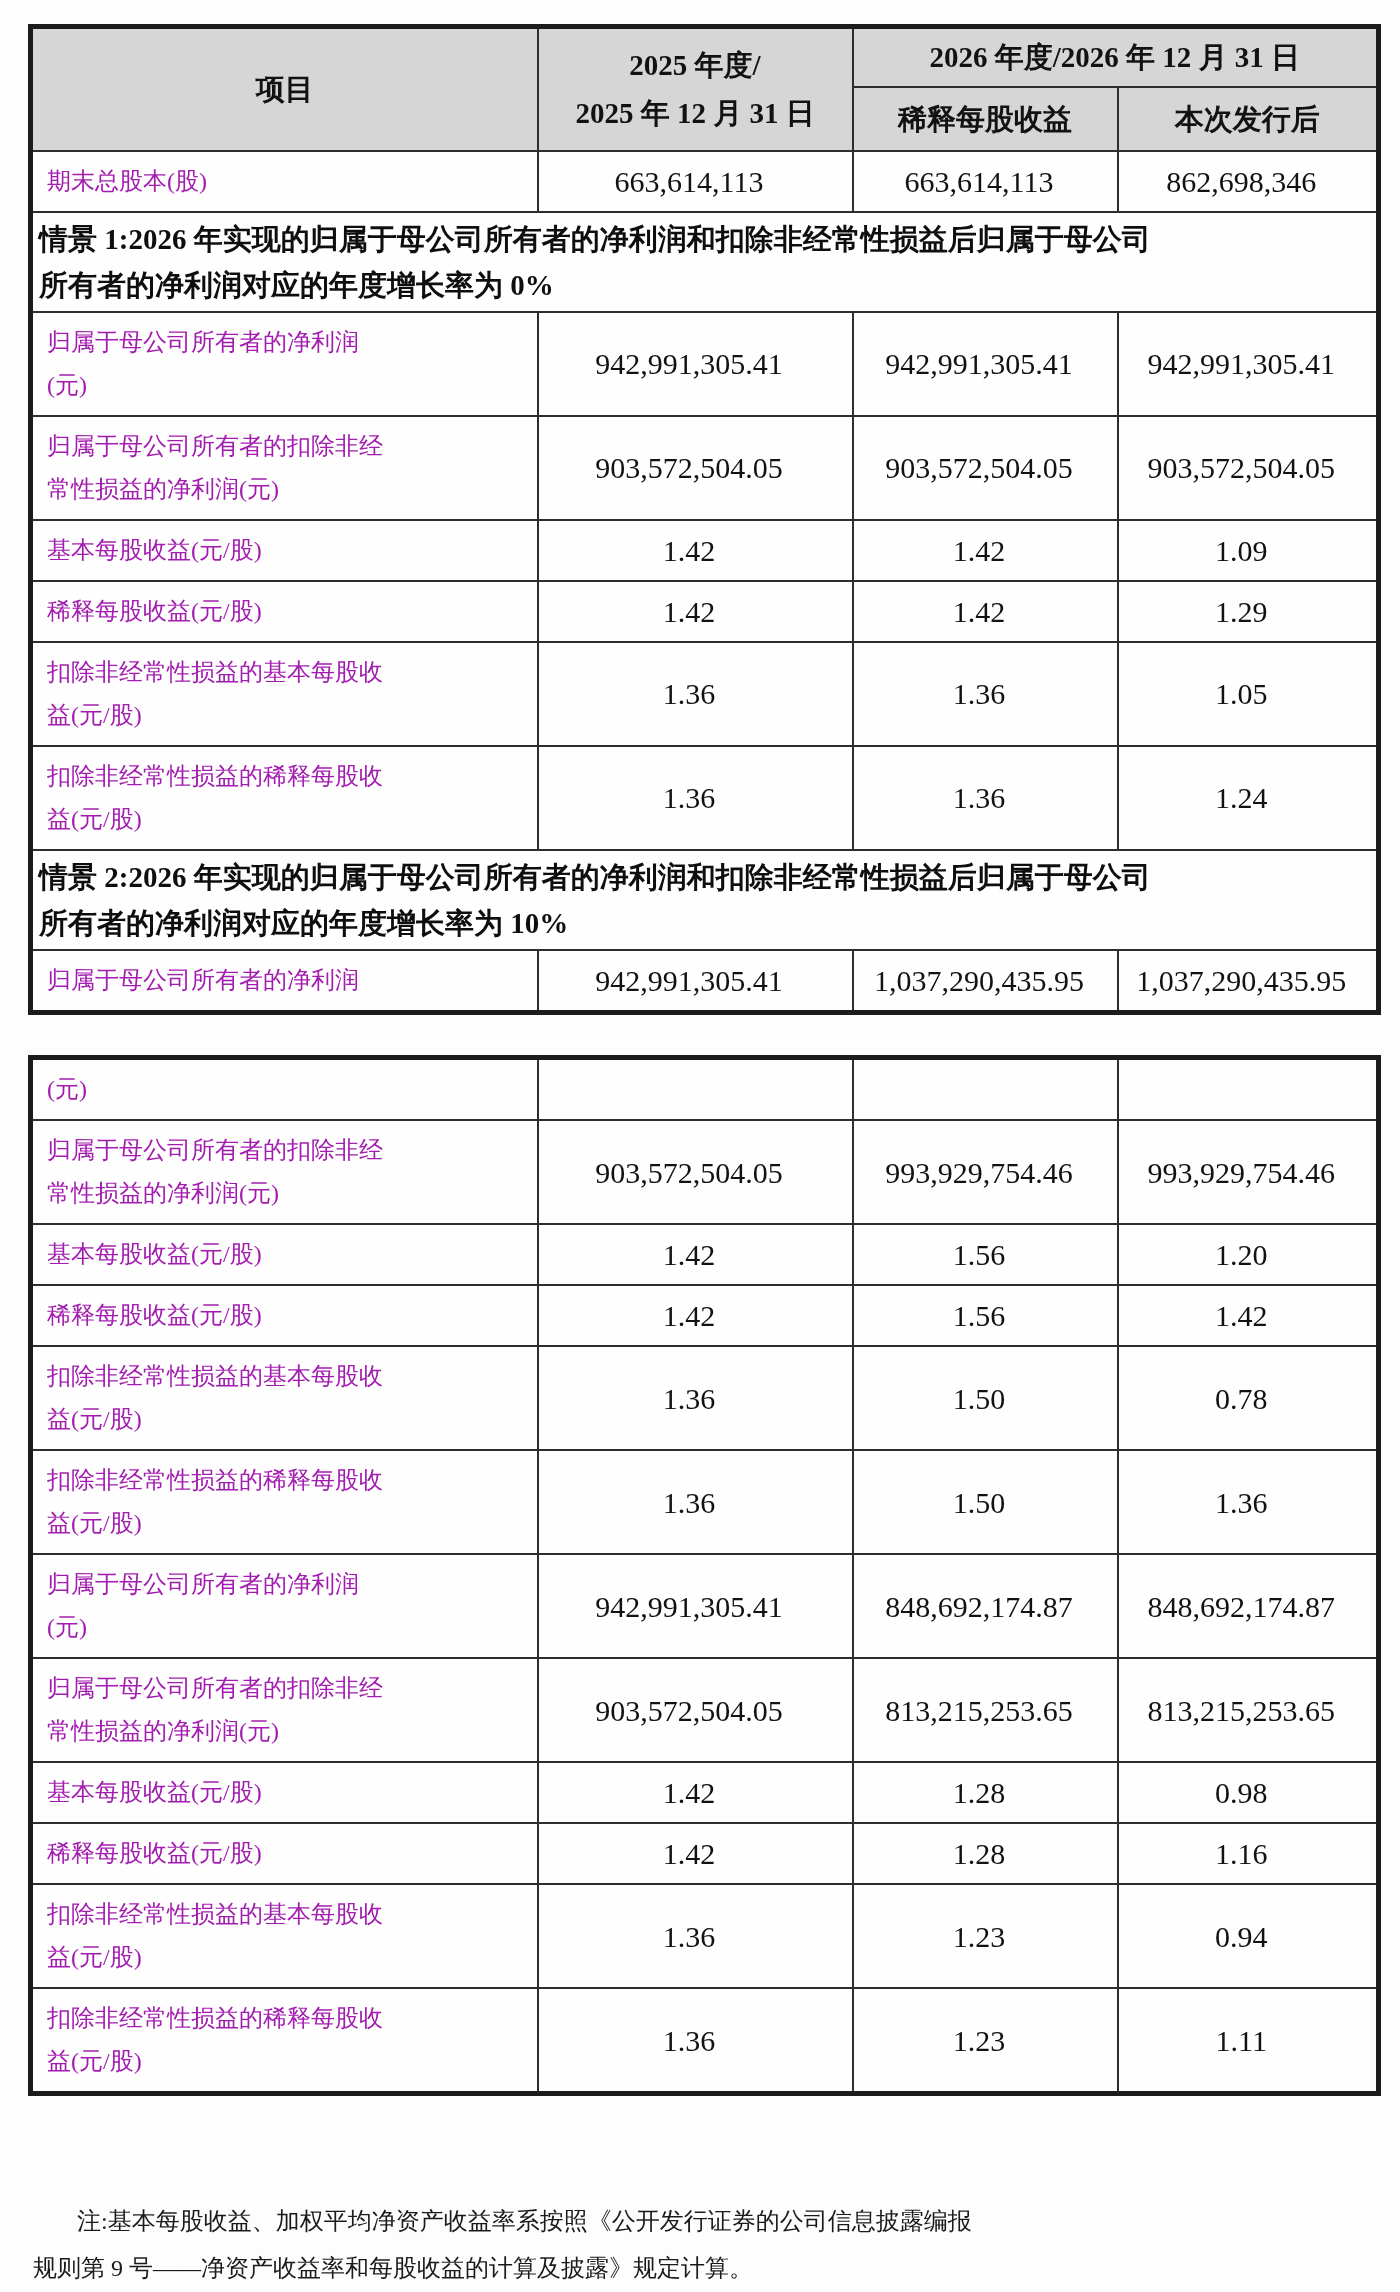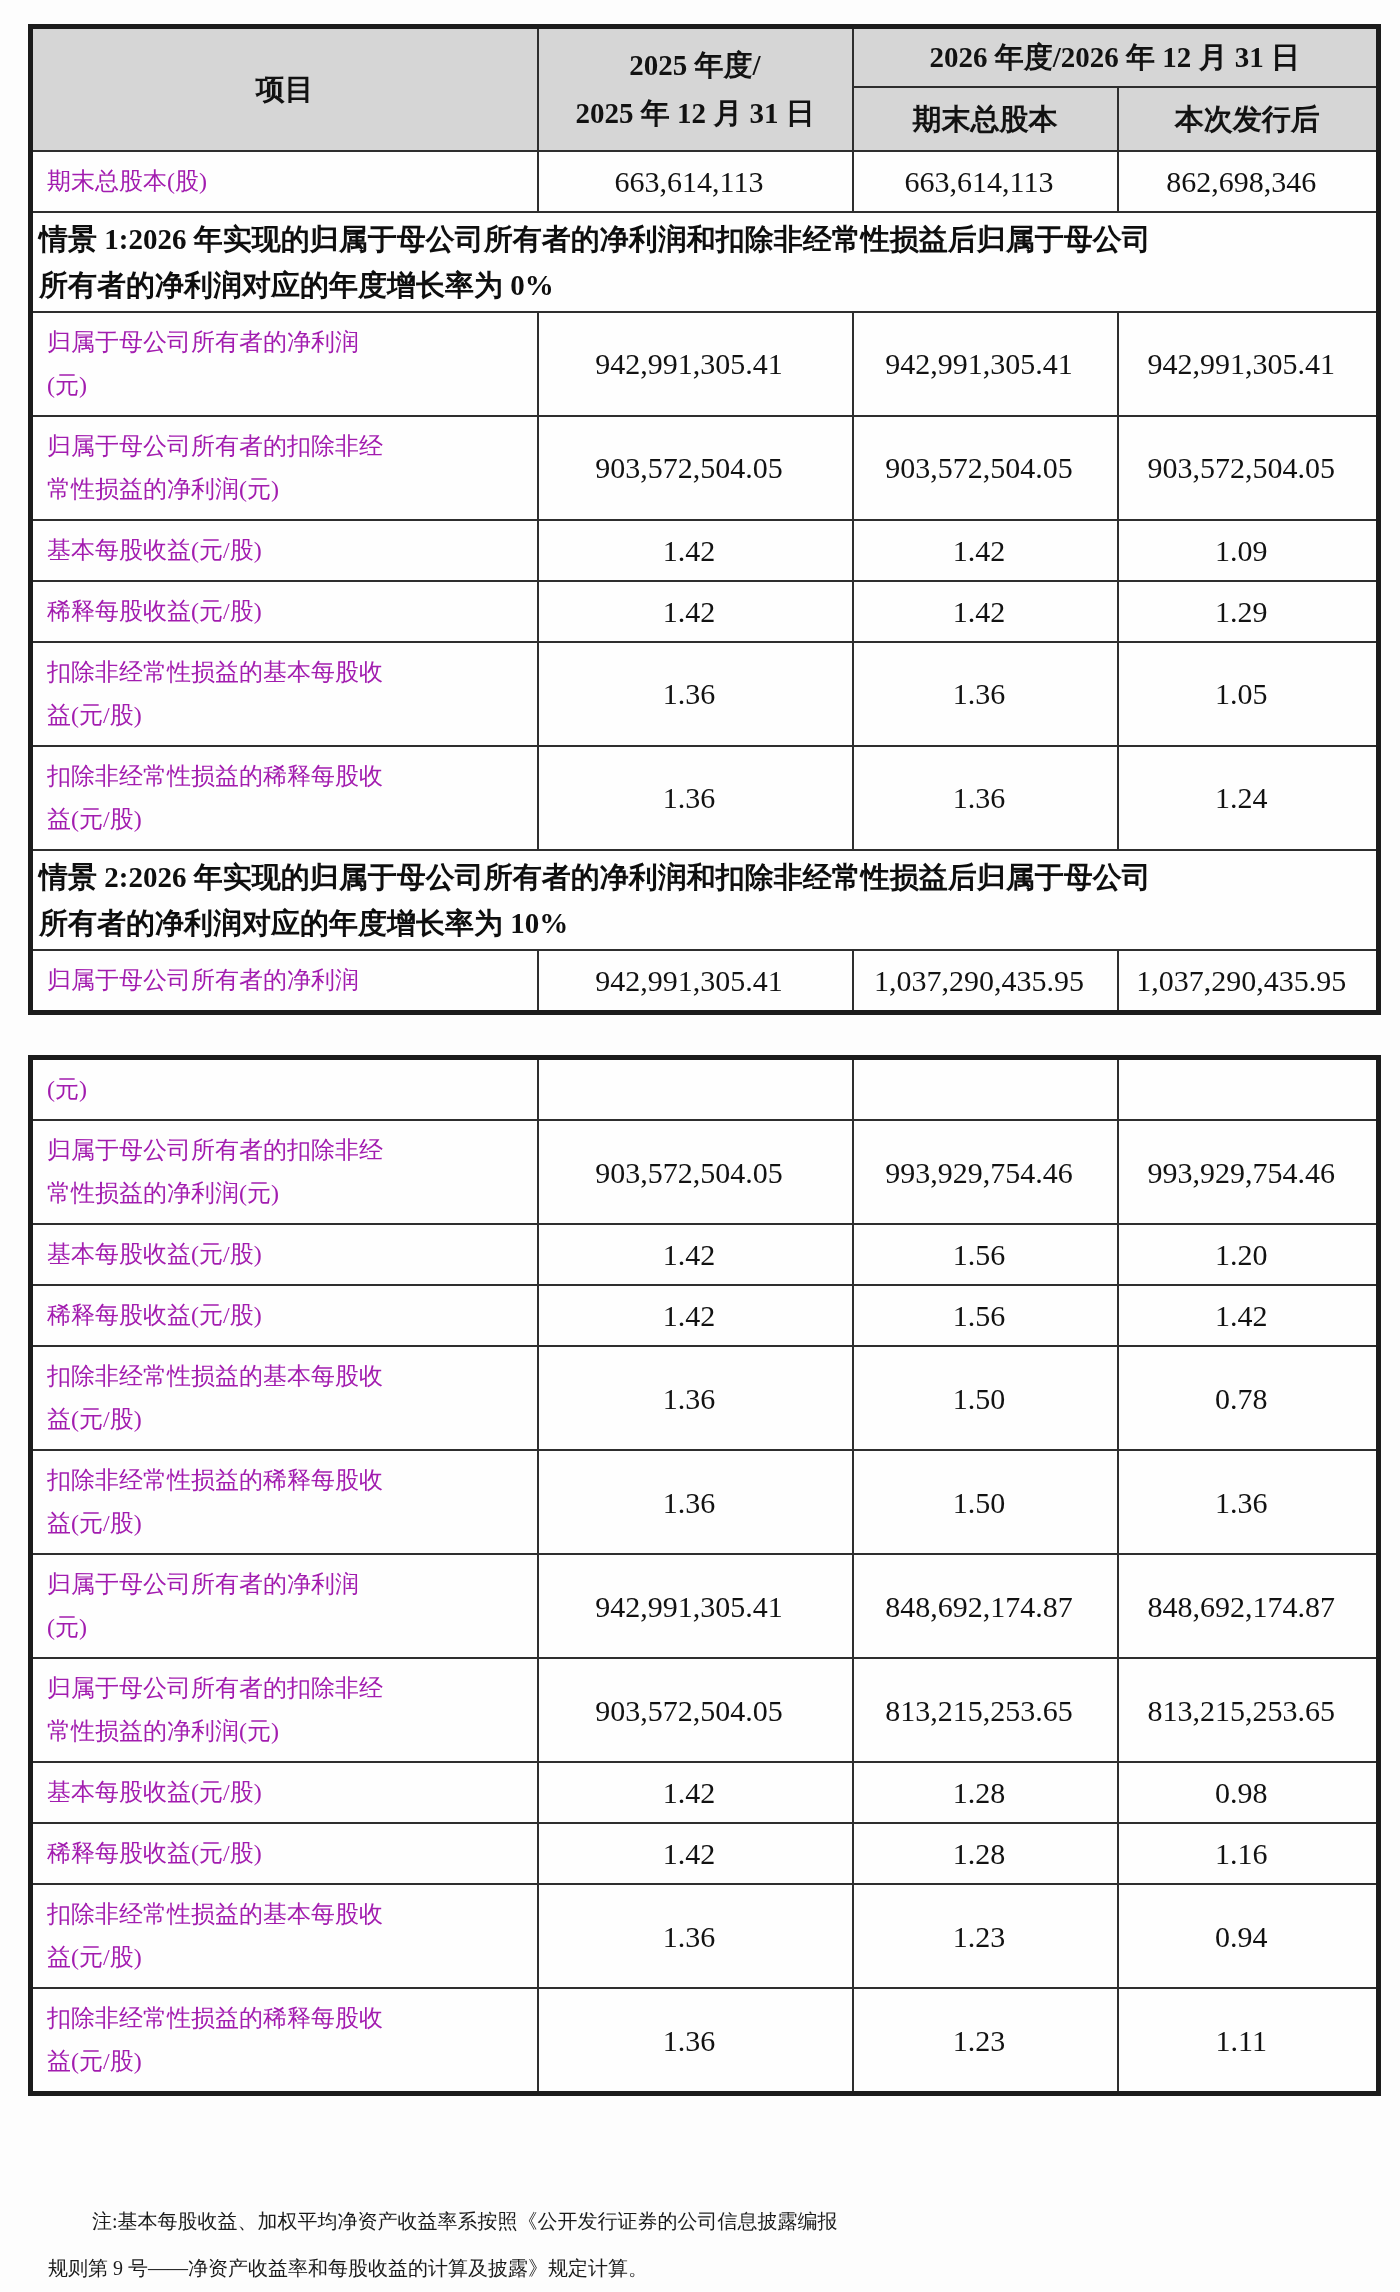--- a/index.html
+++ b/index.html
@@ -57,23 +57,23 @@
   }
   td.banner{
     font-weight:bold;
     font-size:29px;
     line-height:46px;
     padding:3px 6px 3px 6px;
     color:#0e0e0e;
   }
   .note{
     position:absolute;
-    left:48px;top:2198px;
+    left:33px;top:2198px;
     width:1345px;
-    font-size:20px;
+    font-size:24px;
     line-height:47px;
     color:#1a1a1a;
   }
   .note .l1{padding-left:44px;}
 </style>
 </head>
 <body>
 
 <div class="page">
 
@@ -87,21 +87,21 @@
     <thead>
       <tr class="hr1">
         <th class="hc" rowspan="2">项目</th>
         <th class="hc" rowspan="2">
           <div>2025 年度/</div>
           <div>2025 年 12 月 31 日</div>
         </th>
         <th class="hc" colspan="2">2026 年度/2026 年 12 月 31 日</th>
       </tr>
       <tr class="hr2">
-        <th class="hc">期末总股本</th>
+        <th class="hc">稀释每股收益</th>
         <th class="hc">本次发行后</th>
       </tr>
     </thead>
     <tbody>
         <tr>
           <td class="lbl">
             <div>期末总股本(股)</div>
           </td>
           <td class="num">663,614,113</td>
           <td class="num">663,614,113</td>

